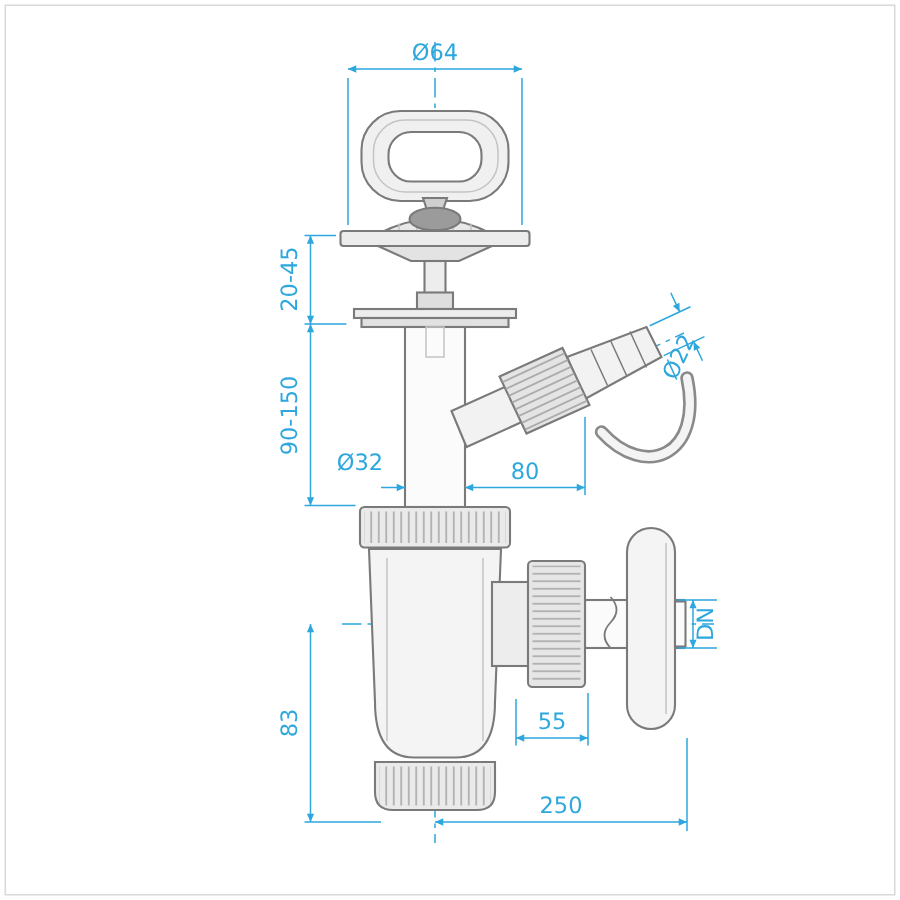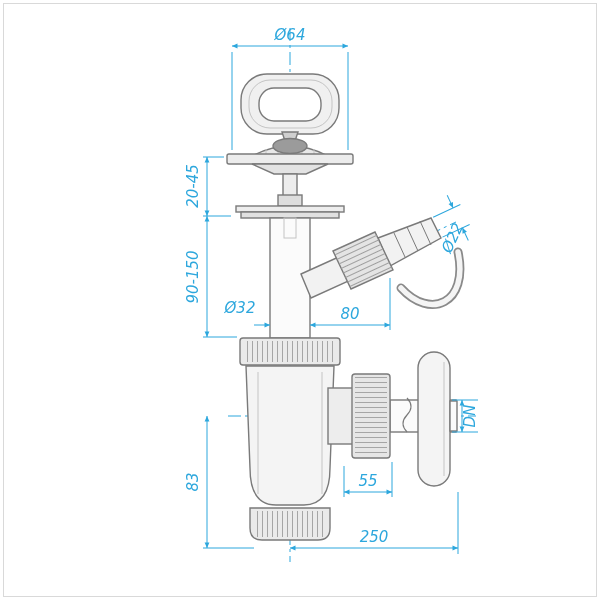--- a/index.html
+++ b/index.html
@@ -1,16 +1,16 @@
 <!DOCTYPE html>
 <html style="--dimension: #2da7dd; --line: #7a7a7a;"><head>
 <meta charset="utf-8">
 <style>
   html,body{margin:0;padding:0;background:#fff;}
-  .page{position:relative;width:600px;height:600px;background:#fff;box-sizing:border-box;font-style:italic;}
+  .page{position:relative;width:600px;height:600px;background:#fff;box-sizing:border-box;}
   .frame{position:absolute;left:3px;top:3px;right:3px;bottom:3px;border:1px solid #d9d9d9;}
   svg{position:absolute;left:0;top:0;}
   .part{stroke:var(--line,#7a7a7a);stroke-width:1.4;}
   .thin{stroke:#c4c4c4;stroke-width:1;fill:none;}
   .dim-line{stroke:var(--dimension,#2da7dd);stroke-width:1;fill:none;}
   .dim-fill{fill:var(--dimension,#2da7dd);}
   .dim-text{fill:var(--dimension,#2da7dd);font-family:"DejaVu Sans",sans-serif;font-size:15px;}
   .cline{stroke:var(--dimension,#2da7dd);stroke-width:1;fill:none;stroke-dasharray:13 4 3 4;}
 </style>
 </head>

